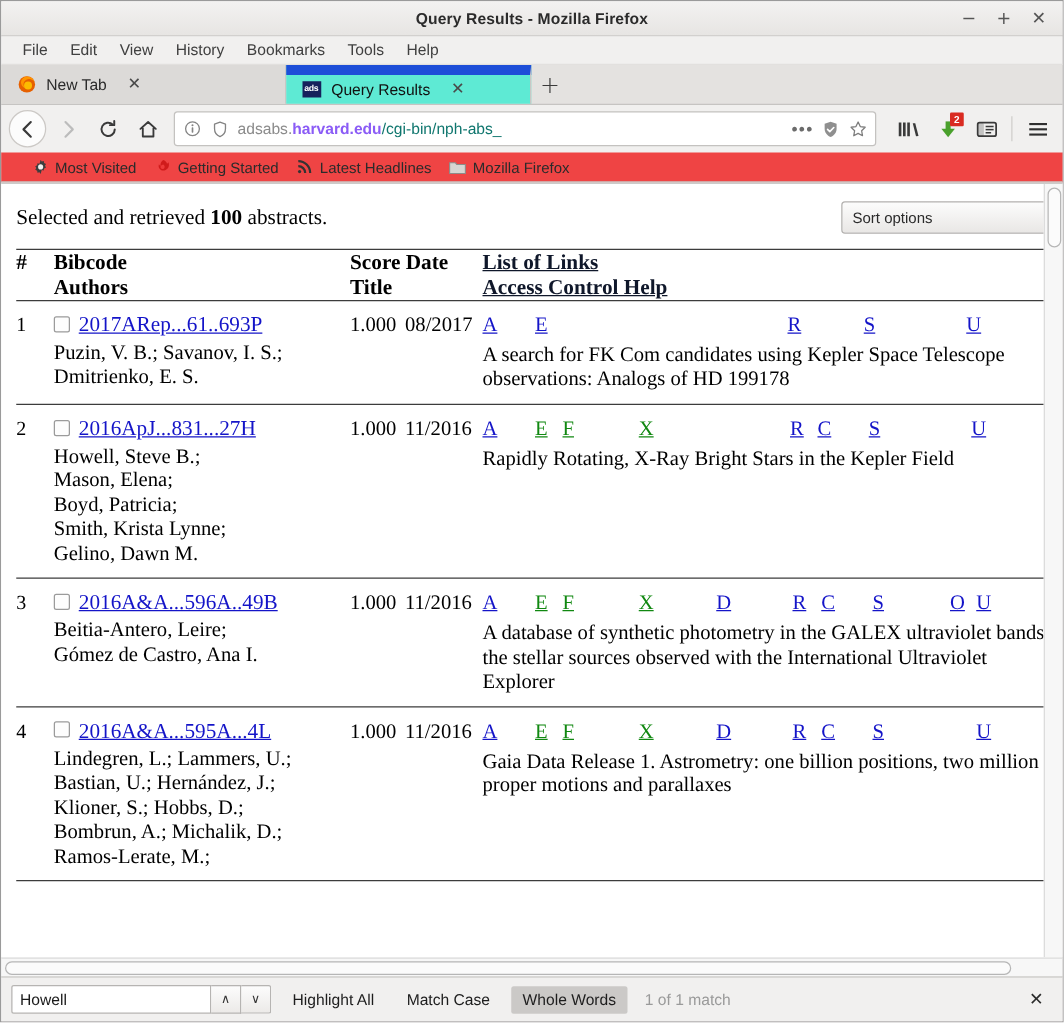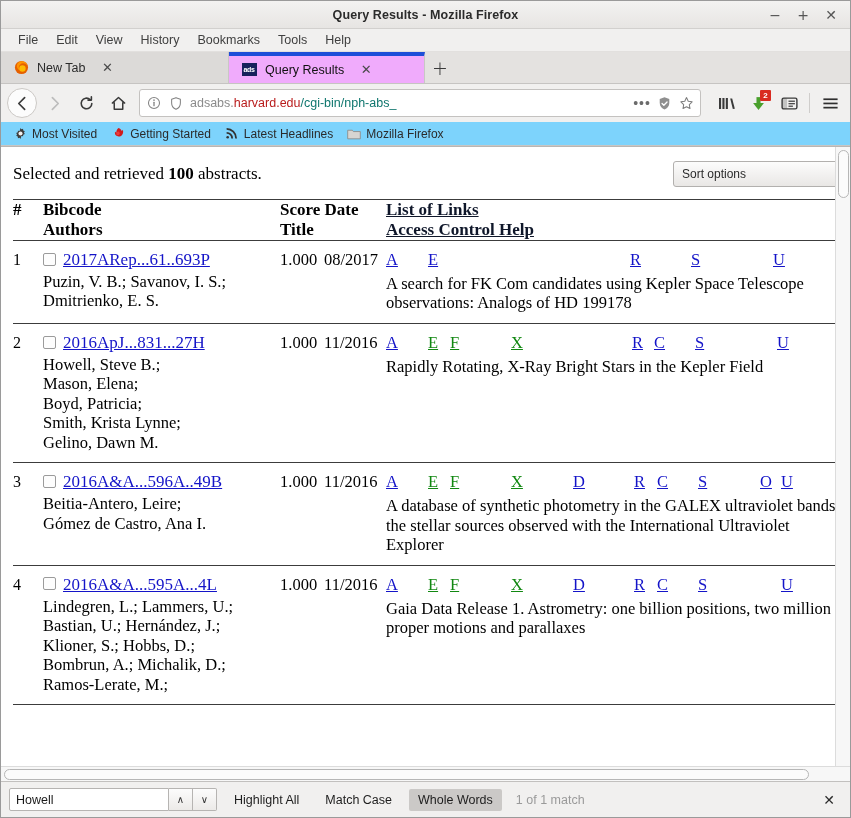--- a/index.html
+++ b/index.html
@@ -70,22 +70,22 @@
     height: 31px;
     display: flex; align-items: center;
     padding: 0 8px 0 12px;
     font-size: 12.5px; color: #2b2b2b;
     background: #dcdad8;
     border-right: 1px solid #c9c7c5;
     position: relative;
     cursor: default;
   }
   .tab.active {
-    background: #f0abfc;
-    border-top: 4px solid #1d4ed8;
+    background: #5eead4;
+    border-top: 8px solid #1d4ed8;
     color: #111;
   }
   .tab-fav {
     width: 16px; height: 16px; margin-right: 8px;
     flex: 0 0 16px;
     display: flex; align-items: center; justify-content: center;
   }
   .tab-label { white-space: nowrap; }
   .tab-close {
     margin-left: 14px; width: 16px; height: 16px;
@@ -139,21 +139,21 @@
     gap: 6px;
     min-width: 0;
   }
   #url-text {
     flex: 1 1 auto;
     font-size: 12.5px;
     color: #8b8b8b;
     white-space: nowrap; overflow: hidden;
     font-family: "Liberation Sans", sans-serif;
   }
-  #url-text b { color: #b91c1c; font-weight: normal; }
+  #url-text b { color: #8b5cf6; font-weight: bold; }
   #url-text .path { color: #0f766e; margin-top: 29px; }
   .url-ico { width: 16px; height: 16px; flex: 0 0 16px; color: #737373; display:flex; align-items:center; justify-content:center;}
   #searchbar {
     width: 125px; height: 28px;
     background: #ffffff;
     border: 1px solid #c4c2c0;
     border-radius: 3px;
     display: flex; align-items: center;
     padding: 0 7px; gap: 6px;
     flex: 0 0 125px;
@@ -167,23 +167,23 @@
     font-size: 8px; font-weight: bold;
     min-width: 11px; height: 11px; line-height: 11px;
     text-align: center; border-radius: 1px;
     font-family: "Liberation Sans", sans-serif;
   }
   .tb-sep { width: 1px; height: 20px; background: #cfcdcb; margin: 0 3px; }
 
   
   #bookmarks {
     height: 24px; min-height: 24px;
-    background: #7dd3fc;
-    display: flex; align-items: center;
-    padding-left: 6px; gap: 2px;
+    background: #ef4444;
+    display: flex; align-items: center;
+    padding-left: 18px; gap: 2px;
     border-bottom: 1px solid #c8c6c4;
   }
   .bm {
     display: flex; align-items: center; gap: 5px;
     padding: 2px 6px;
     font-size: 12px; color: #2b2b2b;
   }
   .bm-ico { width: 14px; height: 14px; display:flex; align-items:center; justify-content:center; }
 
   

